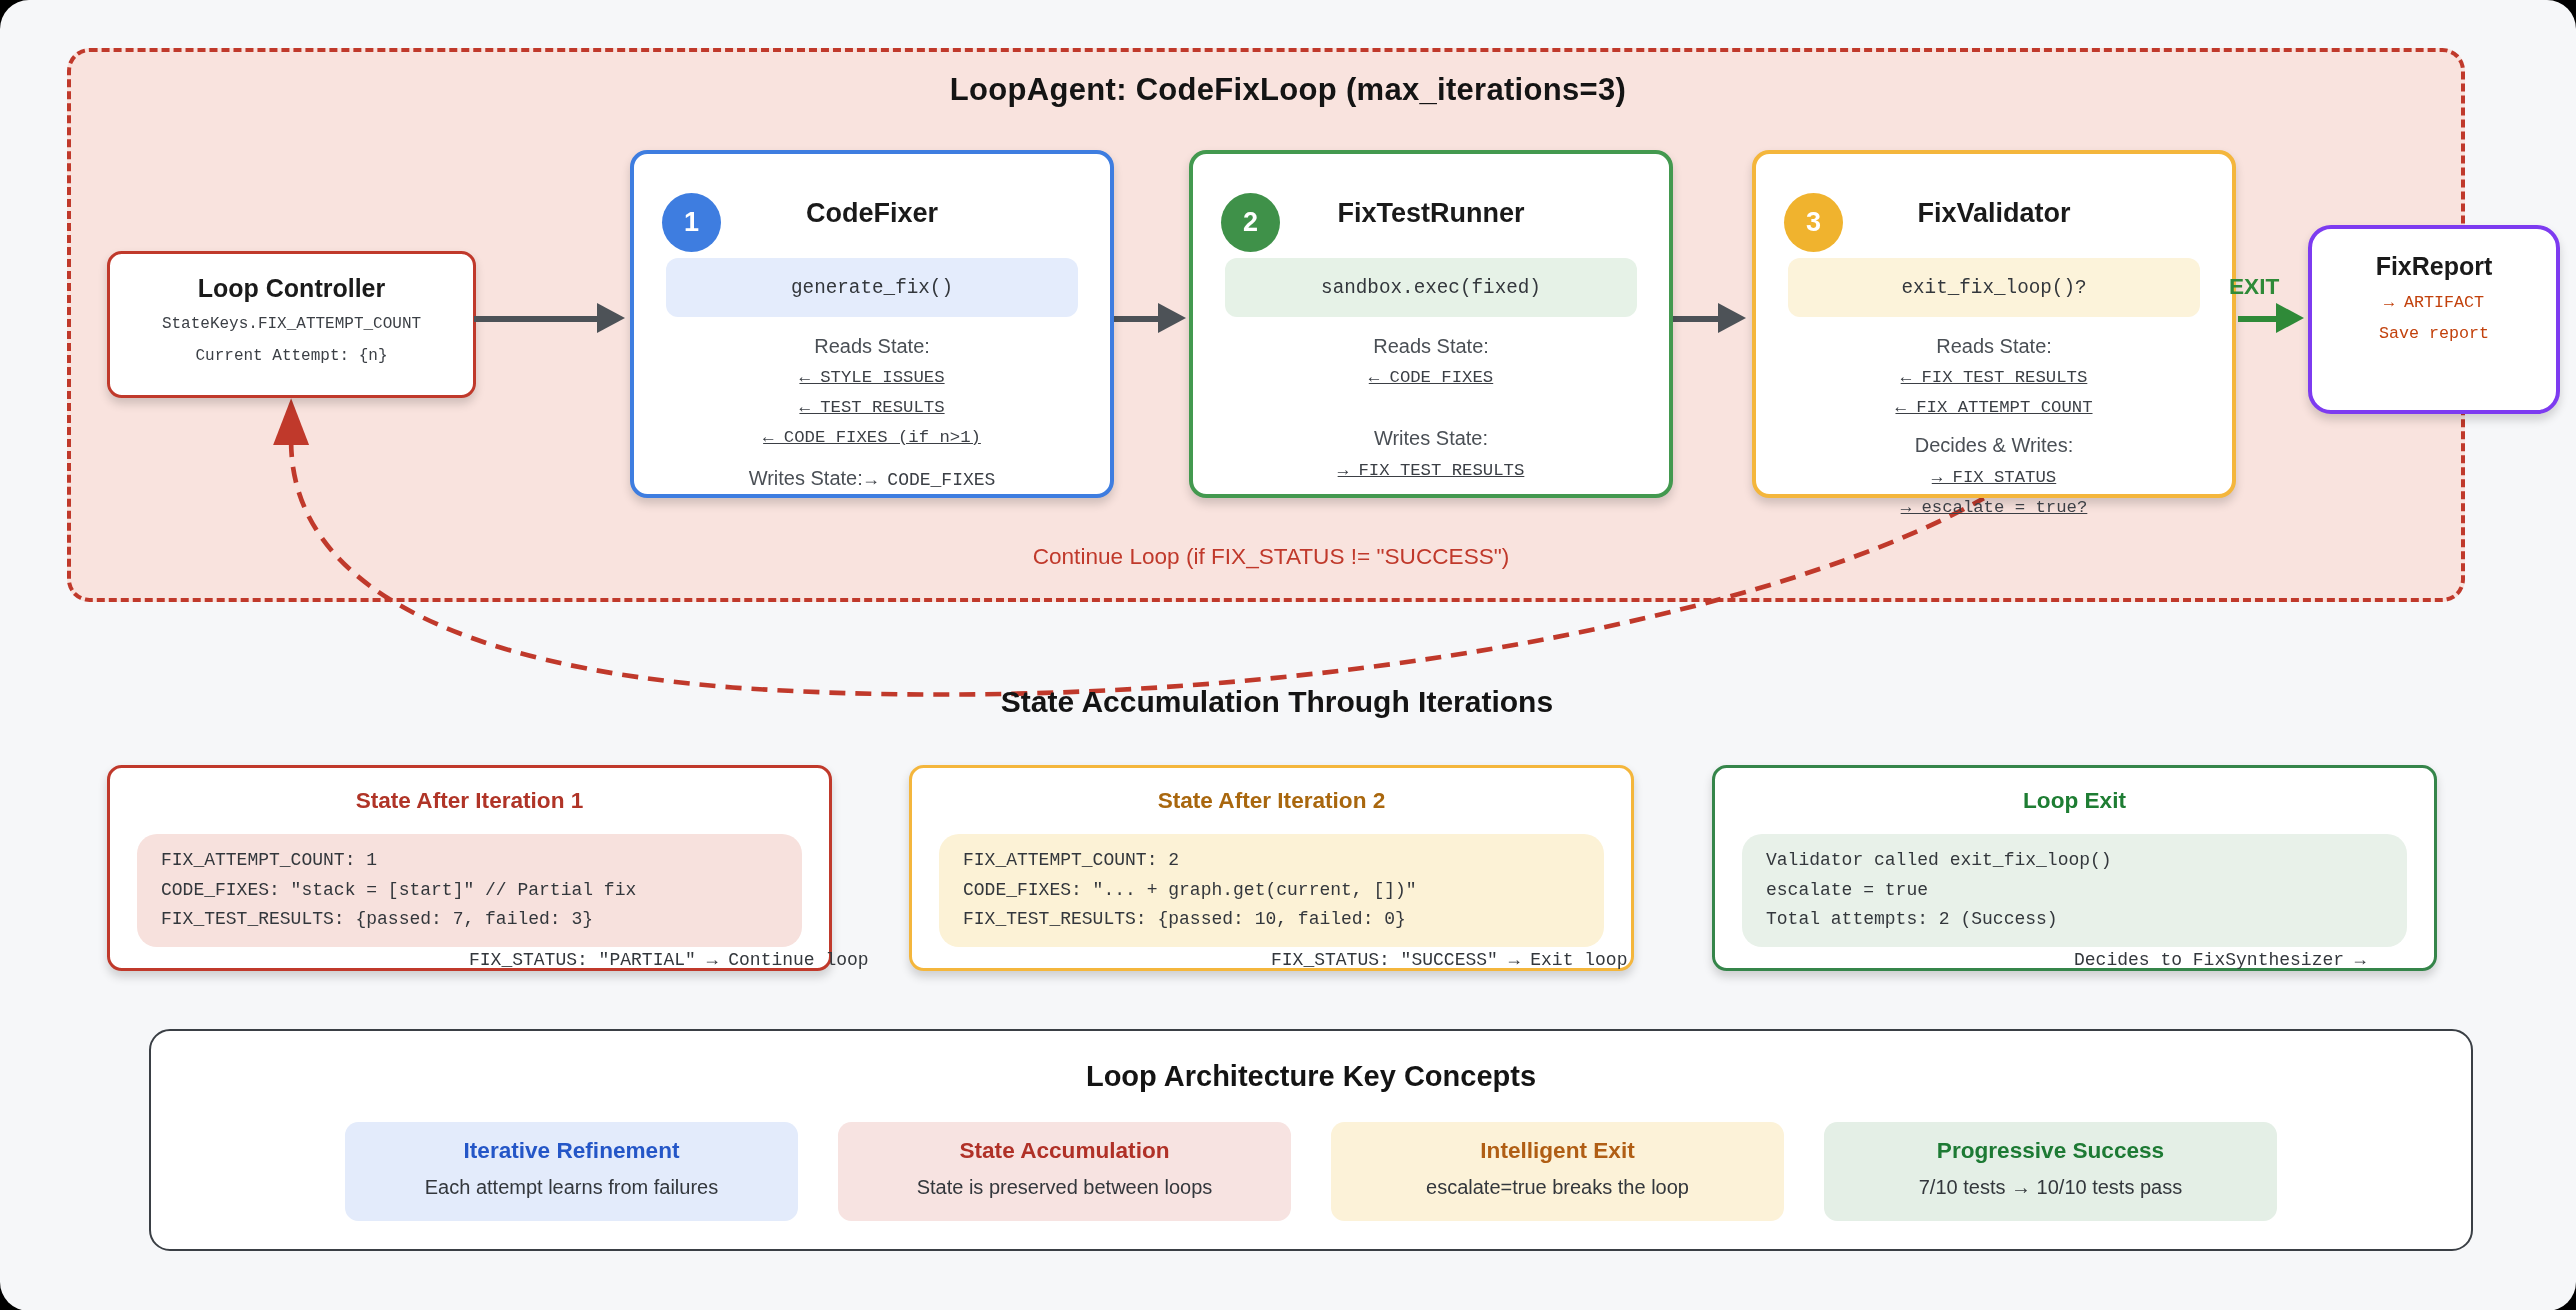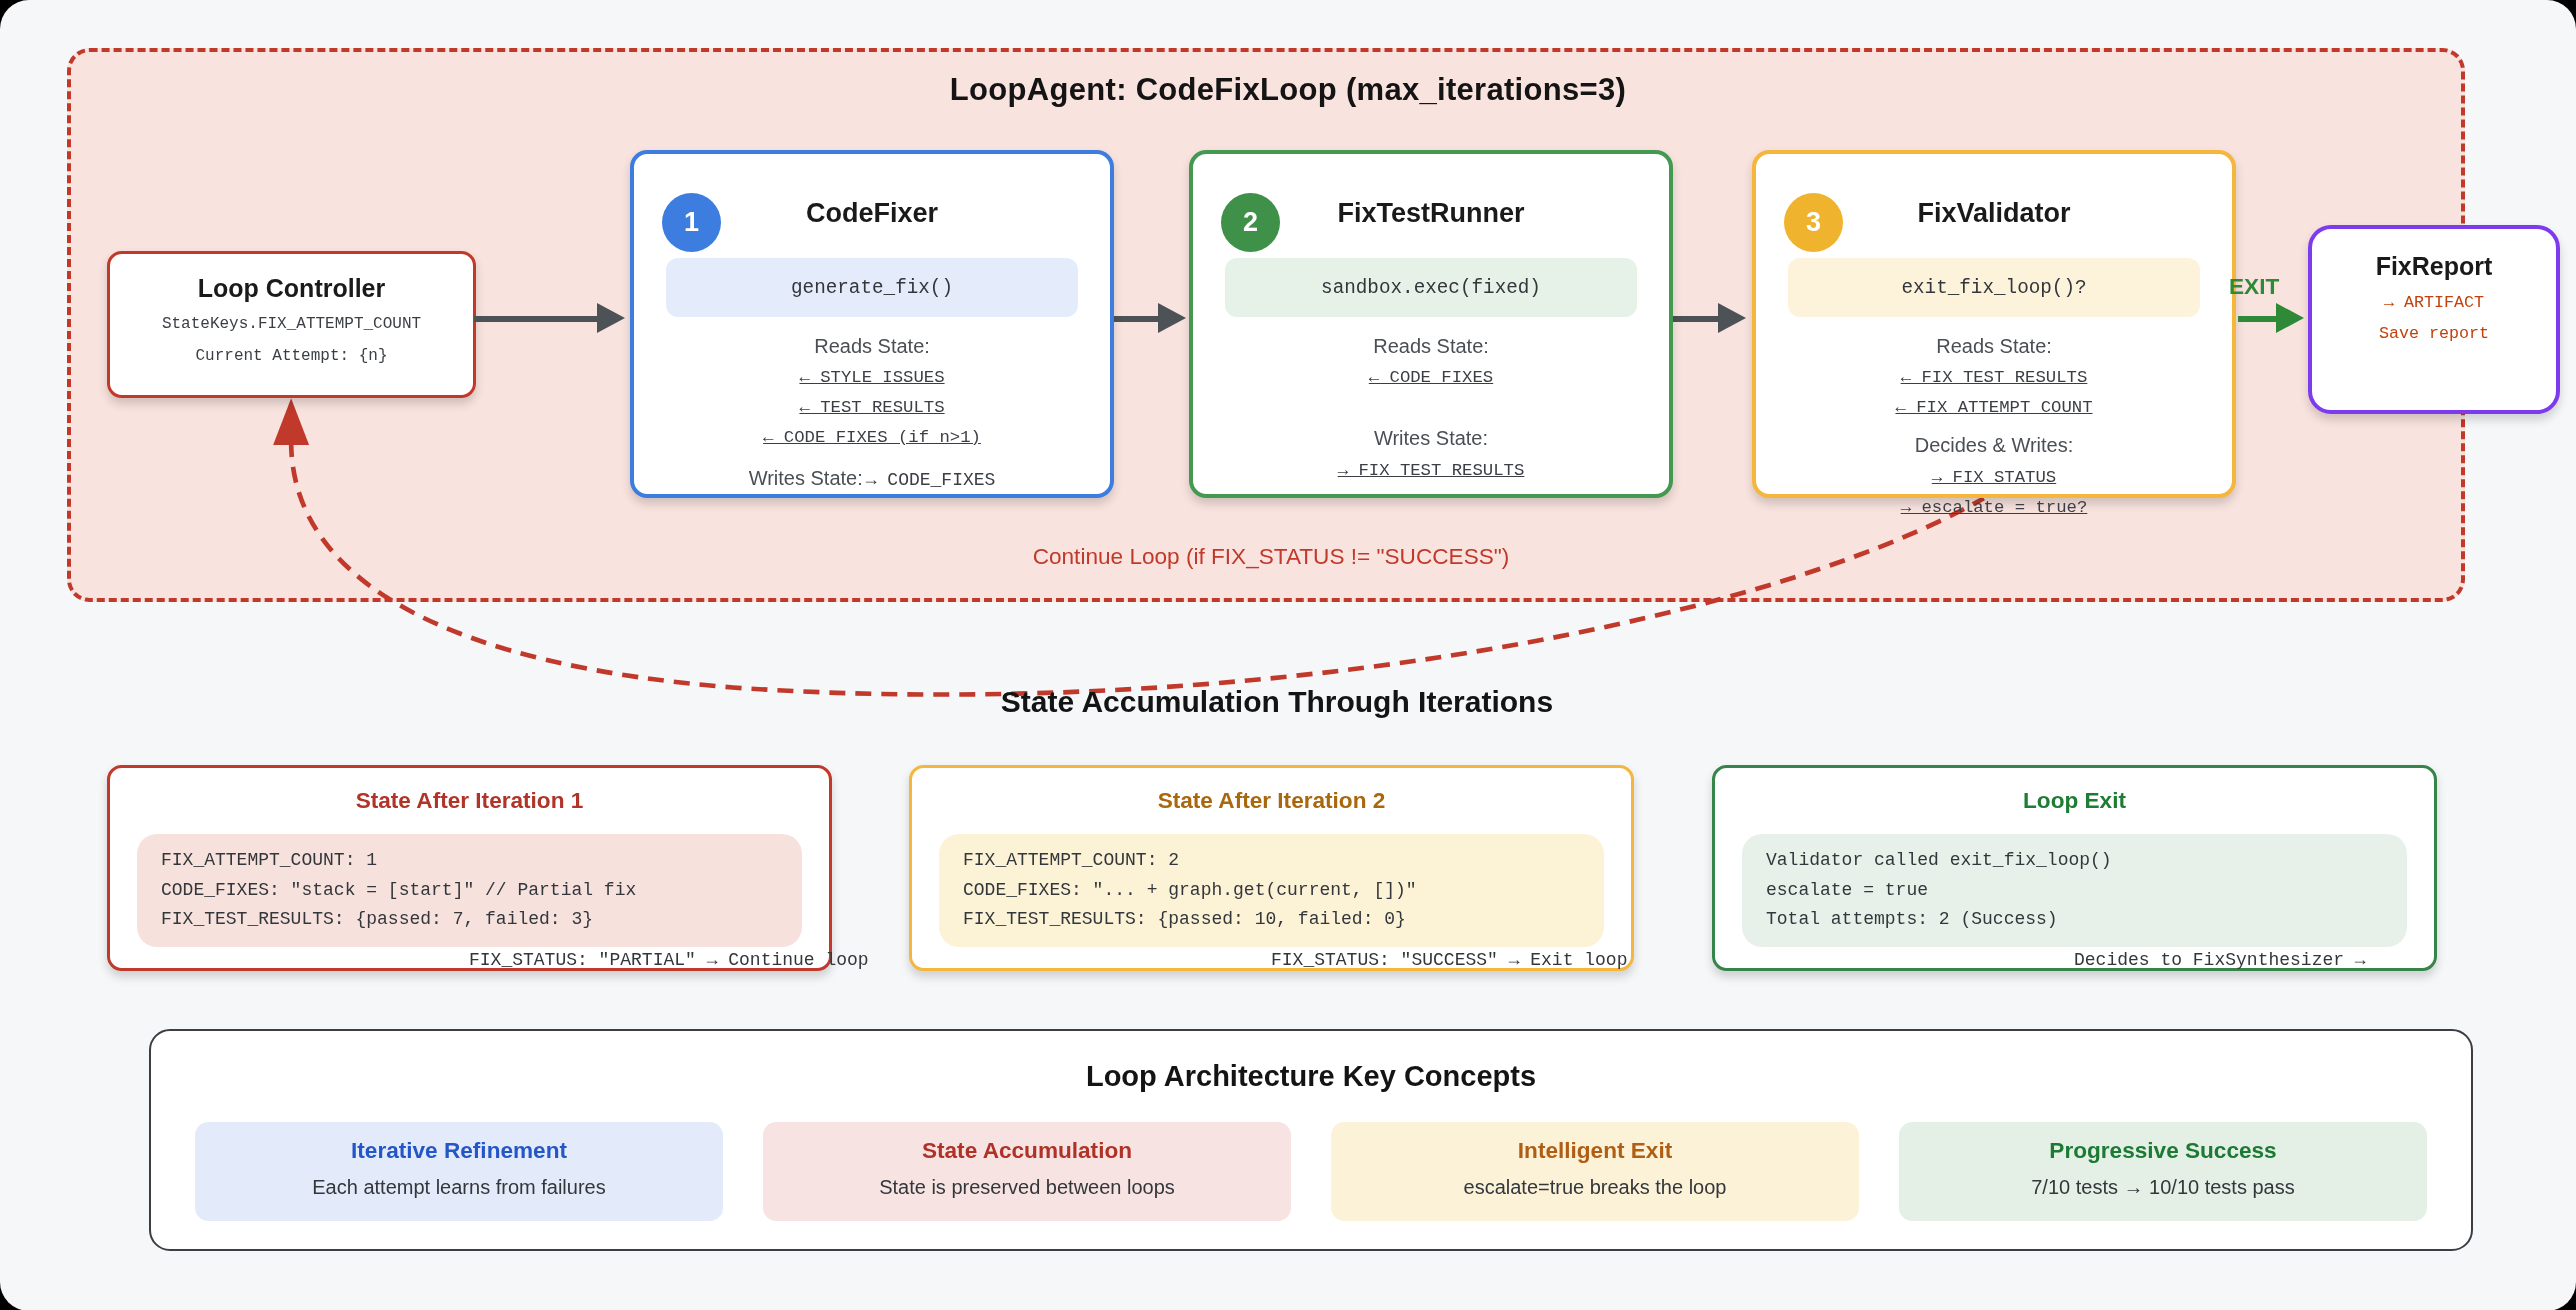--- a/index.html
+++ b/index.html
@@ -77,21 +77,21 @@
   .red .code{background:#f7e1dd;}
   .amber .code{background:#fcf2d6;}
   .green .code{background:#e8f1e9;}
   .code-overflow{margin:2.7px 0 0 51px;padding-left:308px;font-size:18px;color:#33373c;white-space:nowrap;}
 
   
   .concepts{left:107px;top:1029px;width:2320px;height:218px;border:2px solid #3a3f45;border-radius:21px;
             box-shadow:none;background:#fff;margin-left:42px;}
   .k-heading{text-align:center;font-size:29px;font-weight:bold;color:#141414;margin-top:29px;}
   .cards{display:flex;justify-content:center;gap:40px;margin-top:29px;}
-  .kcard{width:528px;height:99px;border-radius:13.3px;text-align:center;}
+  .kcard{width:453px;height:99px;border-radius:13.3px;text-align:center;}
   .kcard .k-title{font-size:22.6px;font-weight:bold;margin-top:16px;}
   .kcard .k-desc{font-size:20px;color:#33373c;margin-top:12px;}
   .kcard.c1{background:#e3ebfb;}  .kcard.c1 .k-title{color:#2456c7;}
   .kcard.c2{background:#f7e3e1;}  .kcard.c2 .k-title{color:#b03127;}
   .kcard.c3{background:#fcf2d8;}  .kcard.c3 .k-title{color:#b05e14;}
   .kcard.c4{background:#e4efe6;}  .kcard.c4 .k-title{color:#1d7a34;}
 </style>
 </head>
 <body>
 

